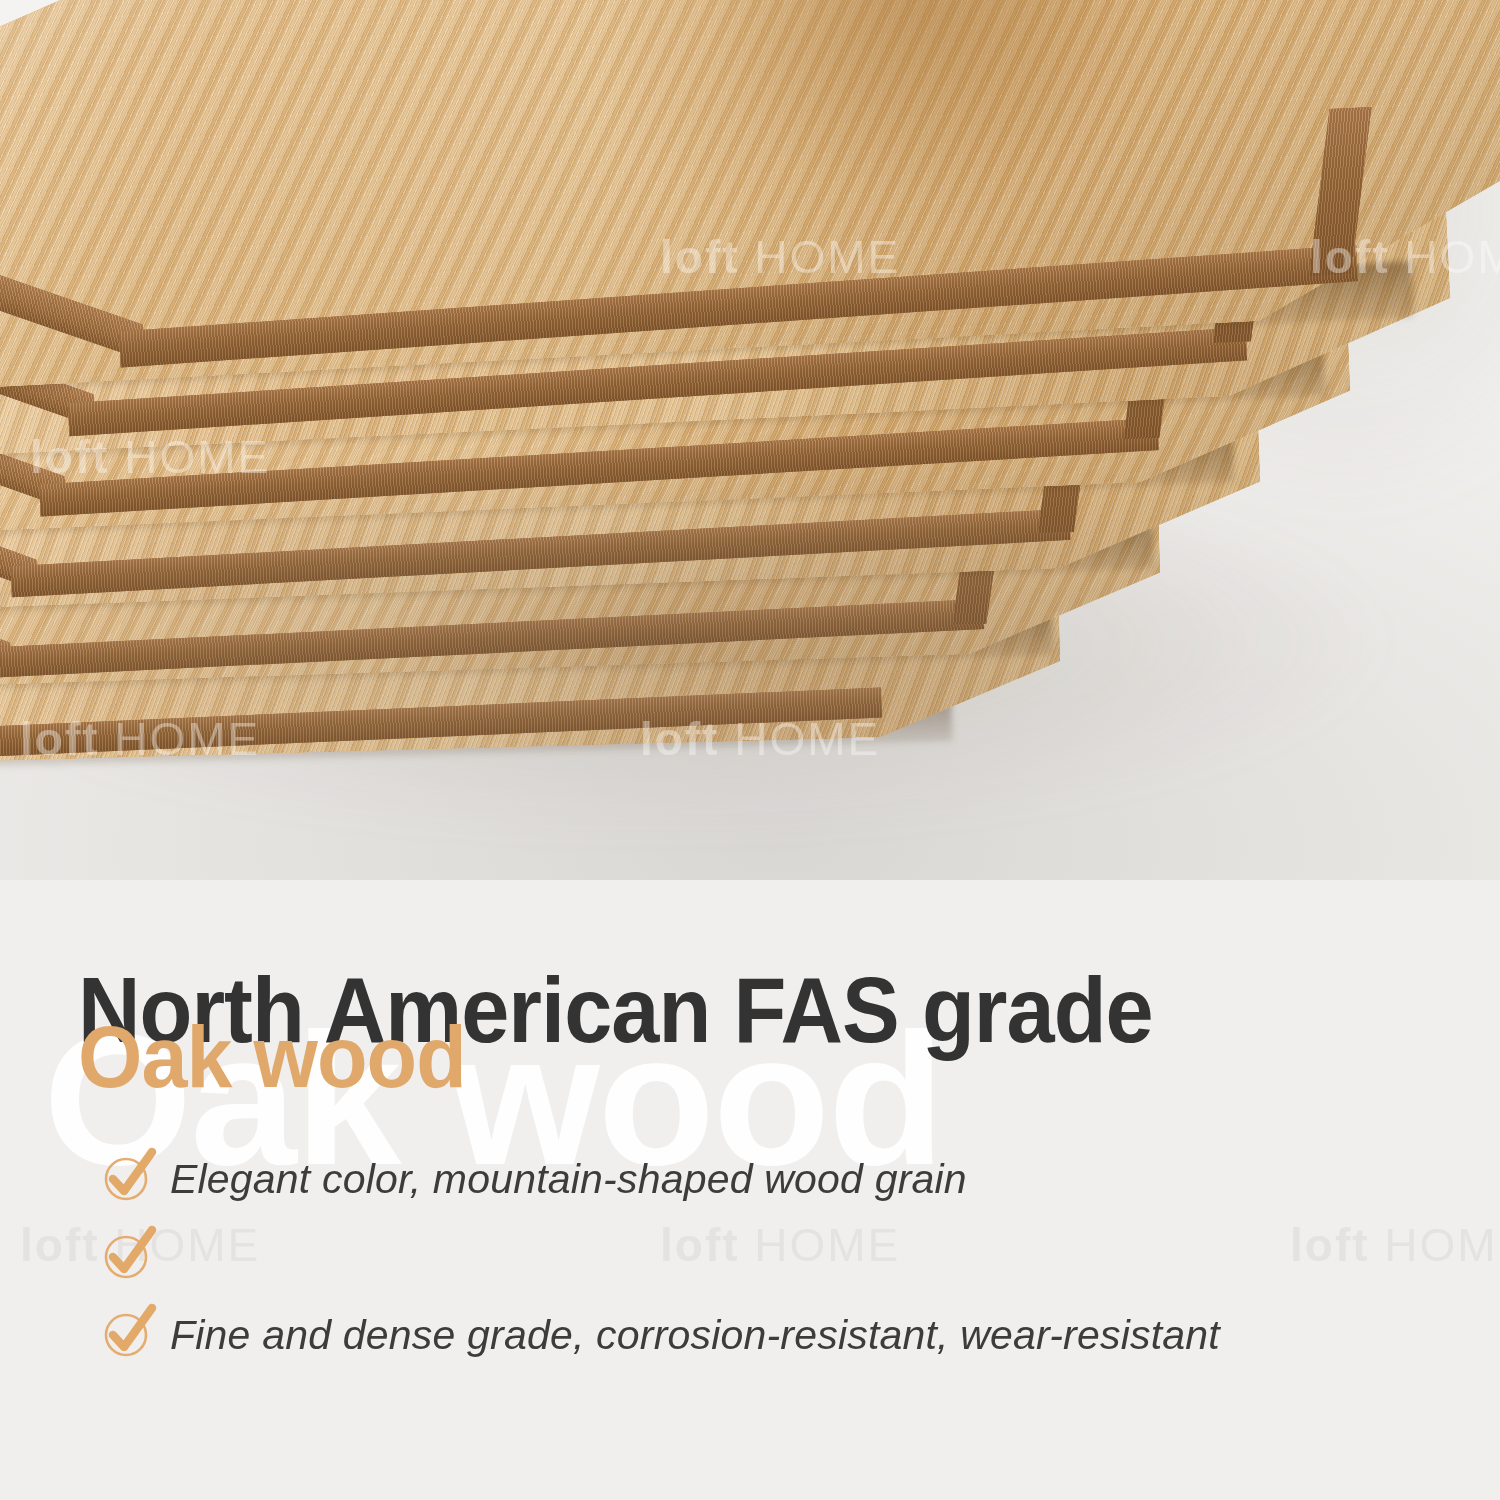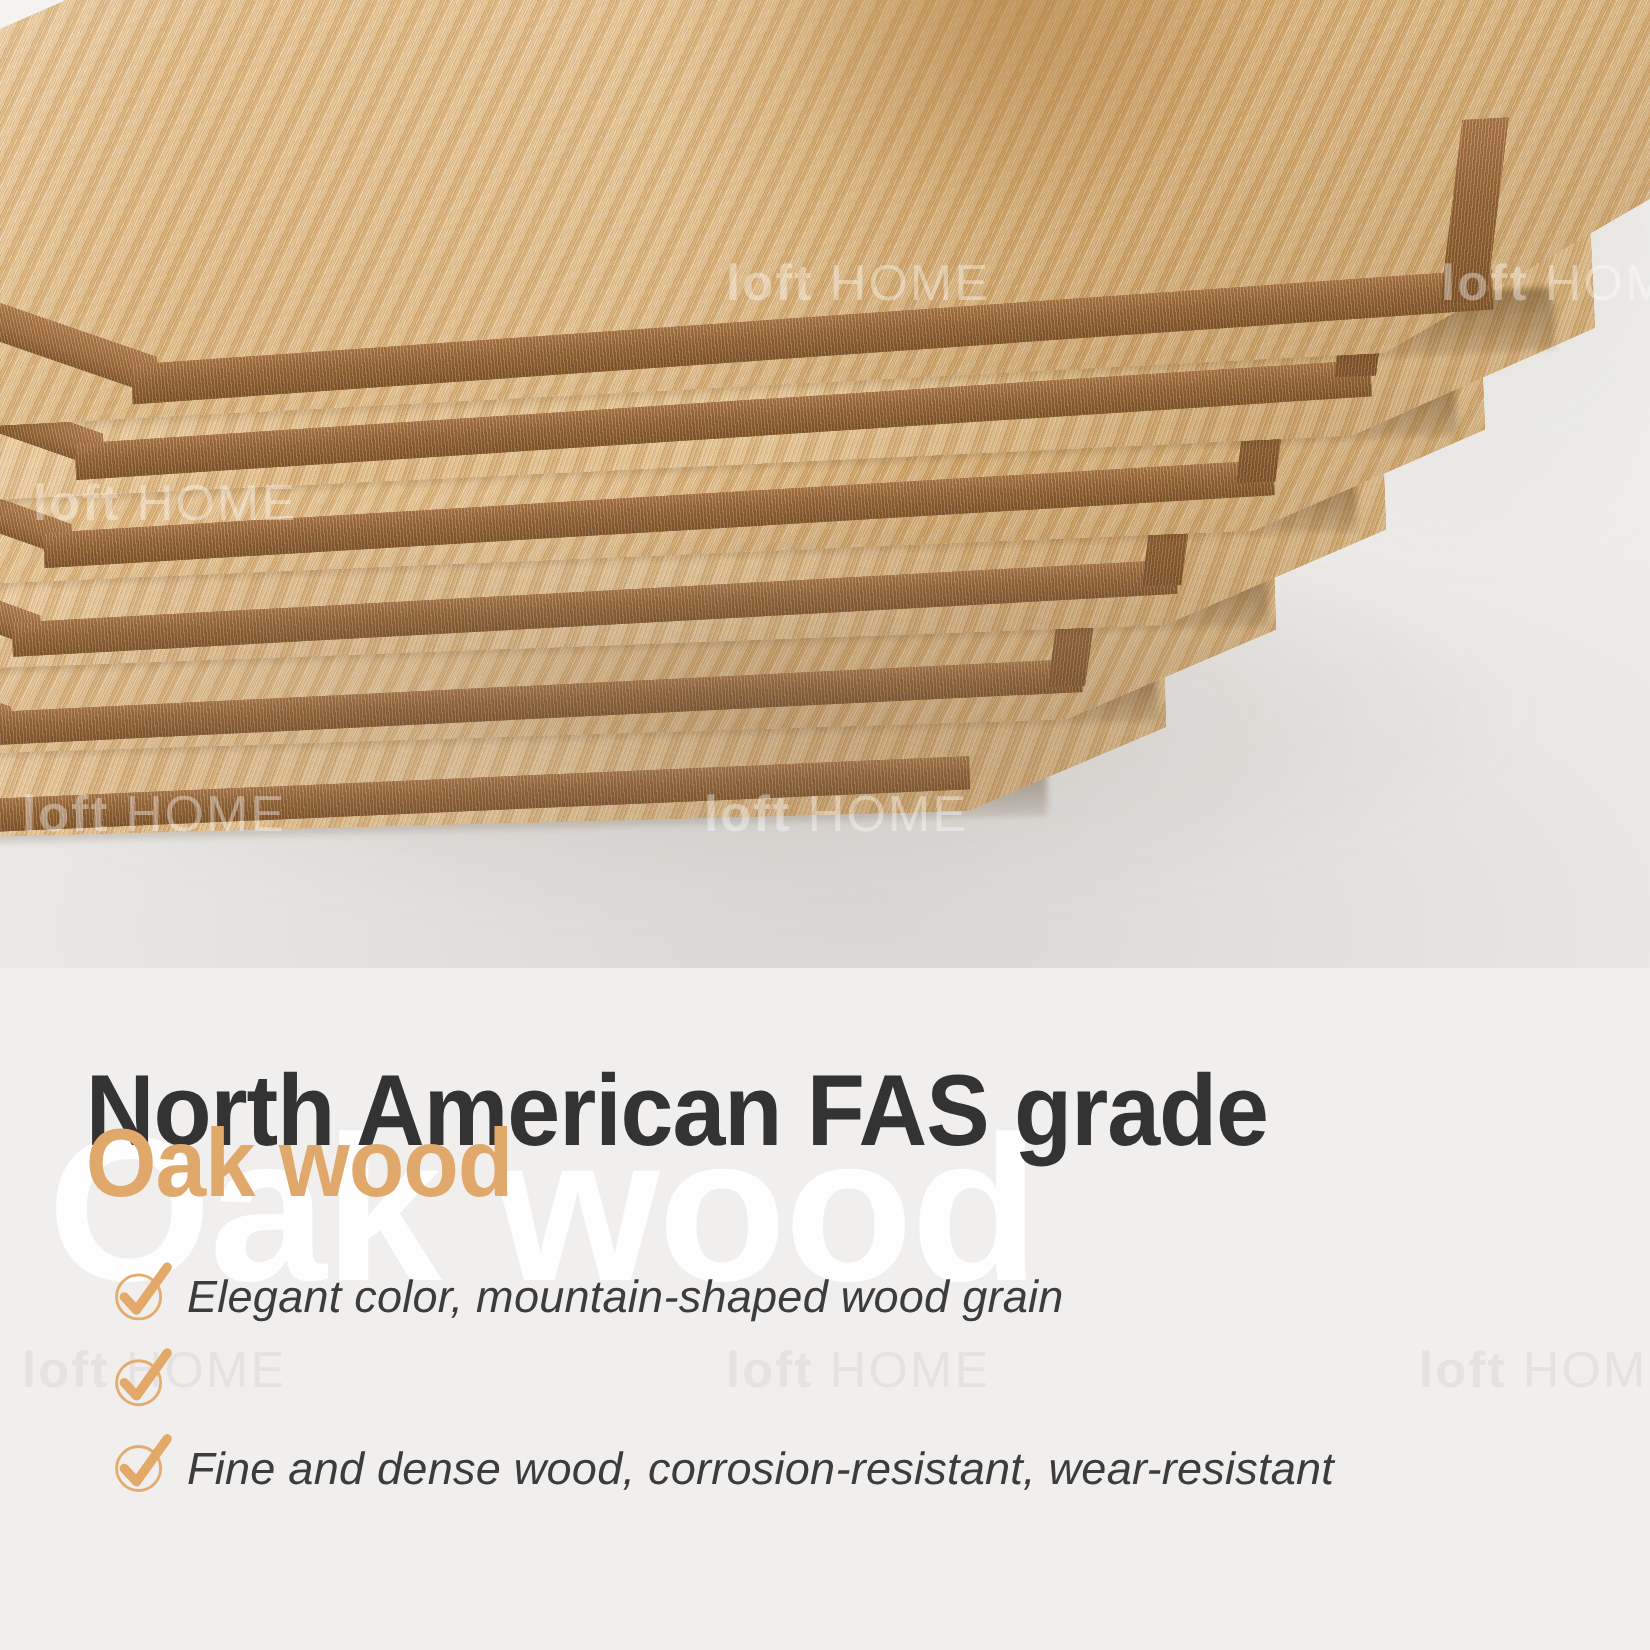--- a/index.html
+++ b/index.html
@@ -270,18 +270,18 @@
       </span>
     </div>
 
     <div class="bullet">
       <span class="check">
         <svg viewBox="0 0 64 64" fill="none">
           <circle cx="29" cy="36" r="20" stroke="#e4ac6e" stroke-width="2.6" fill="none"></circle>
           <path d="M16 36 L27 48 L55 9" stroke="#e3a968" stroke-width="8.5" stroke-linecap="round" stroke-linejoin="round" fill="none"></path>
         </svg>
       </span>
-      <span class="btext">Fine and dense wood, corrosion-resistant, wear-resistant</span>
+      <span class="btext">Fine and dense grade, corrosion-resistant, wear-resistant</span>
     </div>
 
   </div>
 
 </div>
 
 </body></html>

